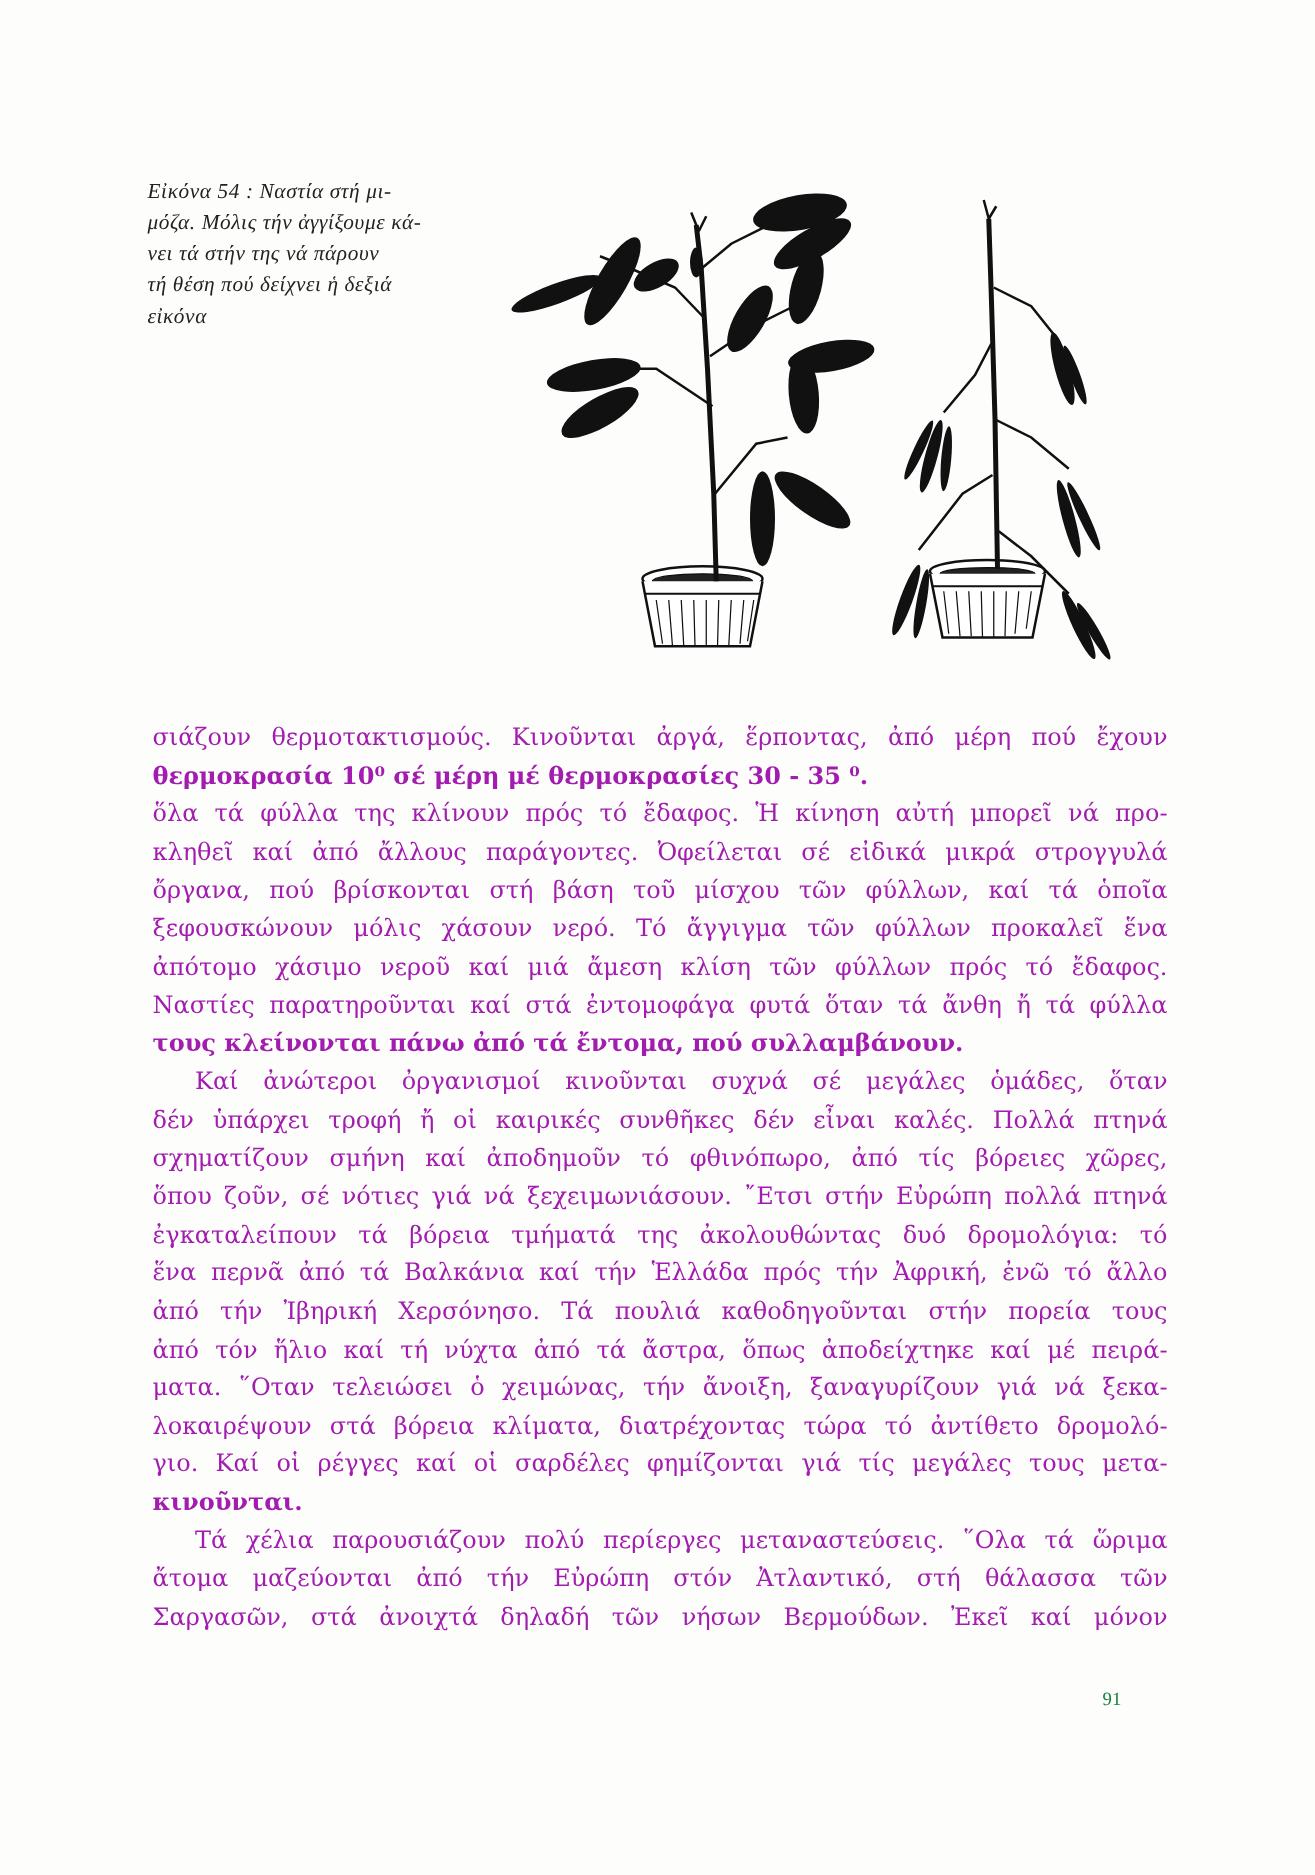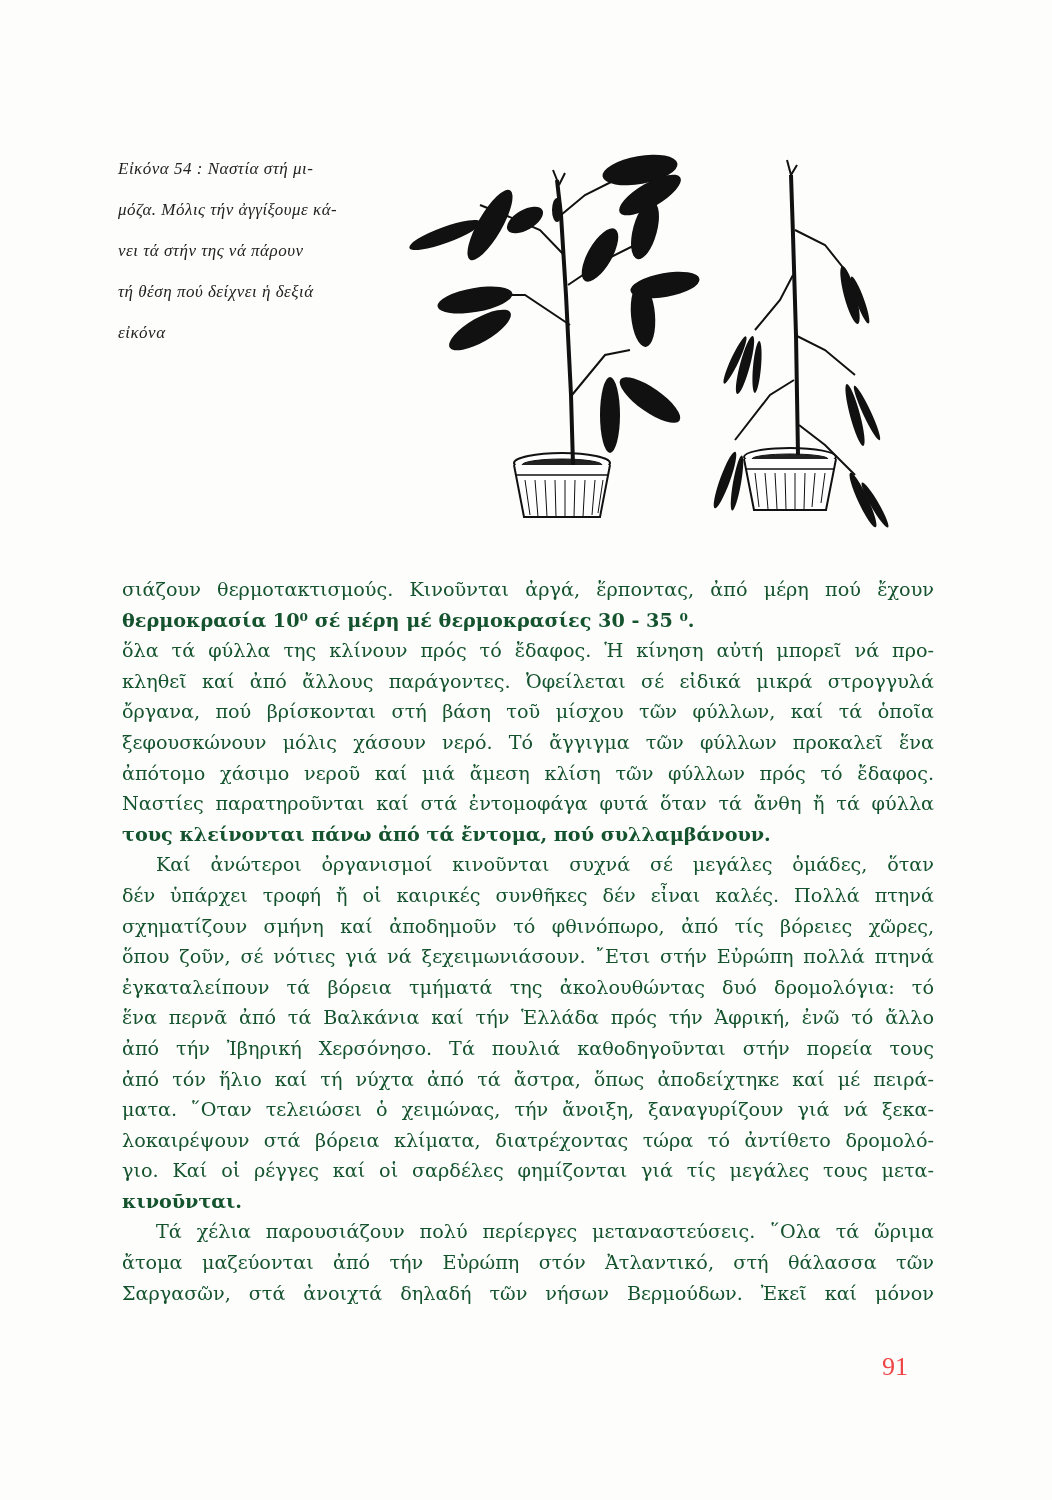--- a/index.html
+++ b/index.html
@@ -5,34 +5,34 @@
   html, body { margin:0; padding:0; }
   body {
     width:1052px; height:1500px; background:#fdfdfc; position:relative; overflow:hidden;
     font-family:"DejaVu Serif","Liberation Serif",serif; color:#1a1a1a;
   }
   .caption {
     position:absolute; left:118px; top:140px; width:200px;
     font-family:"Liberation Serif","DejaVu Serif",serif; font-style:italic;
     font-size:17px; line-height:25px; color:#222; letter-spacing:0.5px;
   }
-  .caption div { white-space:nowrap;margin-top:16px; }
+  .caption div { white-space:nowrap; }
   .figure { position:absolute; left:385px; top:135px; width:530px; height:400px; }
   .body-text {
     position:absolute; left:122px; top:575px; width:812px;
     font-family:"DejaVu Serif","Liberation Serif",serif;
-    font-size:19.2px; line-height:30.6px; color:#14532d;
+    font-size:19.2px; line-height:30.6px; color:#a21caf;
   }
   .line { display:block; white-space:nowrap; text-align:justify; text-align-last:justify; height:30.6px; }
   .line.last { text-align-last:left;font-weight:bold; }
   .line.indent { padding-left:34px; }
   .bold { font-weight:bold; }
   .page-number {
     position:absolute; left:882px; top:1352px;
-    font-family:"Liberation Serif","DejaVu Serif",serif; font-size:26px; color:#ef4444;
+    font-family:"Liberation Serif","DejaVu Serif",serif; font-size:15px; color:#15803d;
   }
 </style>
 </head>
 <body>
 
 <div class="caption">
   <div>Εἰκόνα 54 :  Ναστία  στή  μι-</div>
   <div>μόζα. Μόλις τήν ἀγγίξουμε κά-</div>
   <div>νει  τά  στήν  της  νά  πάρουν</div>
   <div>τή  θέση  πού  δείχνει  ἡ  δεξιά</div>

